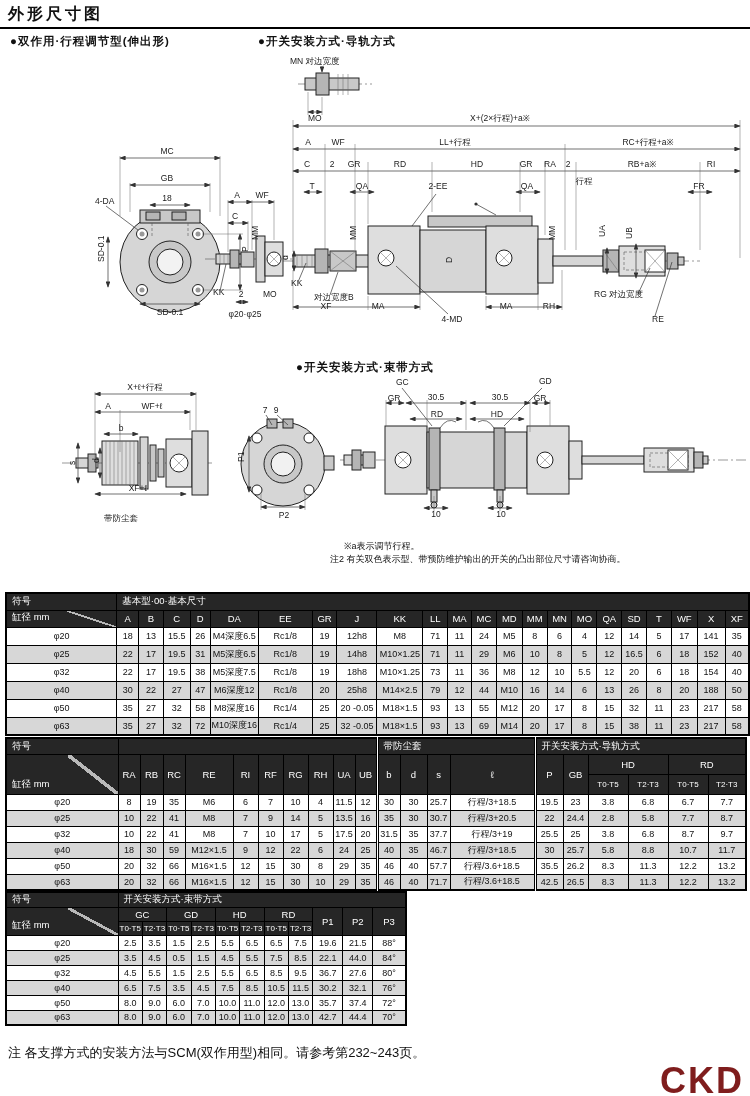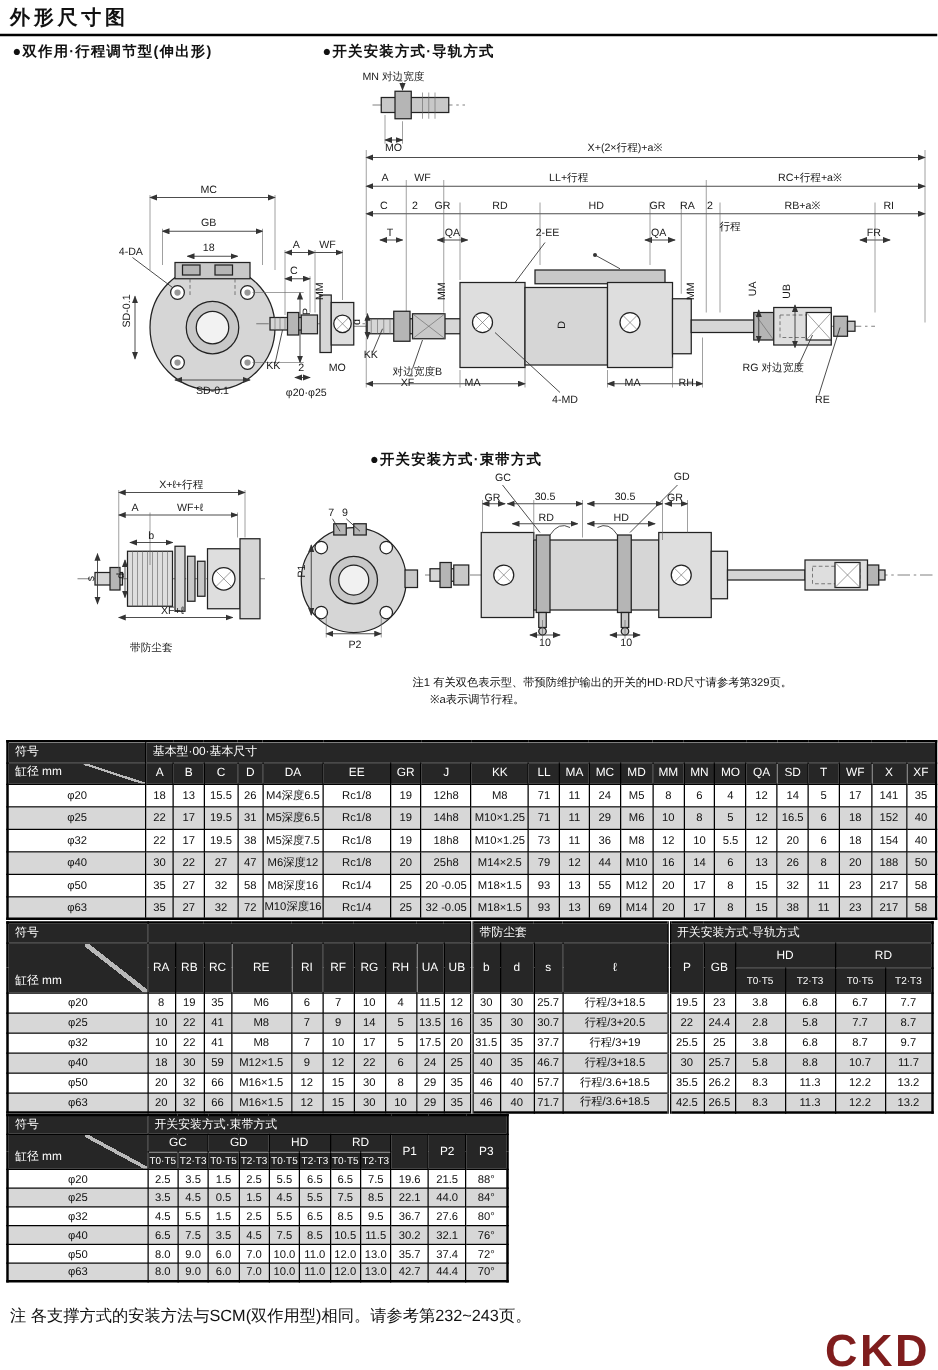--- a/index.html
+++ b/index.html
@@ -393,22 +393,22 @@
       <text x="500" y="400" text-anchor="middle">30.5</text>
       <text x="540" y="401" text-anchor="middle">GR</text>
       <text x="437" y="417" text-anchor="middle">RD</text>
       <text x="497" y="417" text-anchor="middle">HD</text>
       <text x="436" y="517" text-anchor="middle">10</text>
       <text x="501" y="517" text-anchor="middle">10</text>
     </g>
 </svg>
 
 <div class="abs notes">
-  <div>注1  有关双色表示型、带预防维护输出的开关的HD·RD尺寸请参考第329页。</div>
   <div style="padding-left:14px">※a表示调节行程。</div>
+  <div>注2  有关双色表示型、带预防维护输出的开关的凸出部位尺寸请咨询协商。</div>
 </div>
 
 <table id="t1">
     <colgroup>
       <col style="width: 112px;">
       <col style="width: 22px;">
       <col style="width: 25px;">
       <col style="width: 27px;">
       <col style="width: 20px;">
       <col style="width: 40px;">

